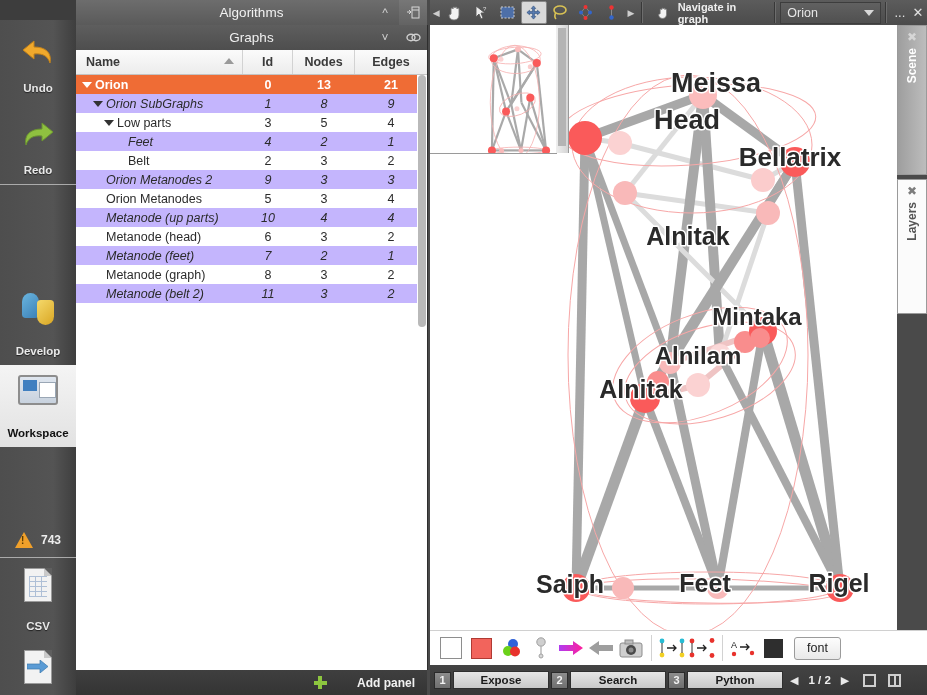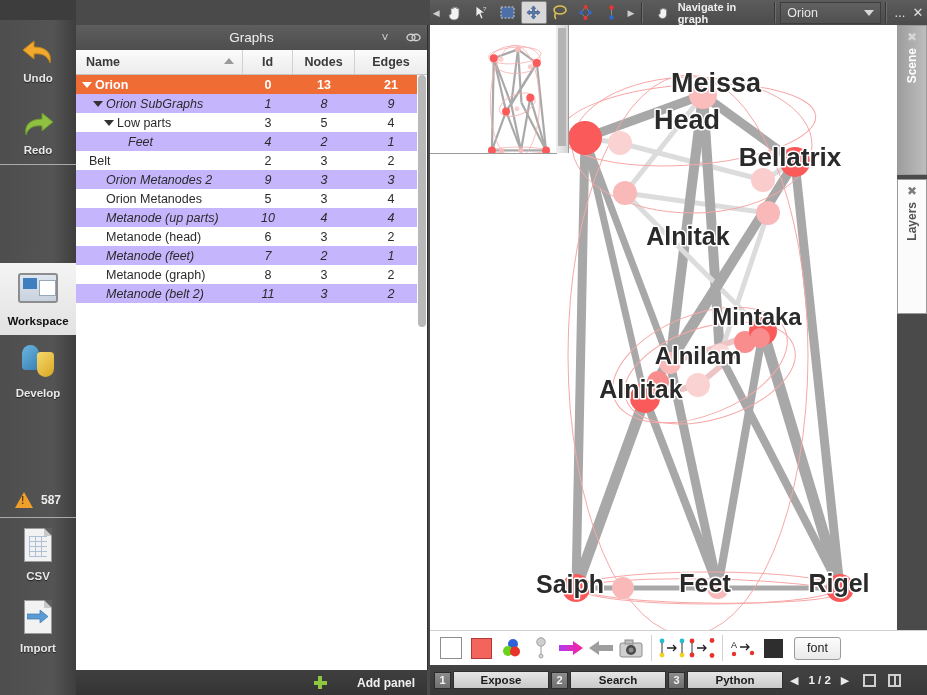--- a/index.html
+++ b/index.html
@@ -7,21 +7,21 @@
        font-family:"Liberation Sans","DejaVu Sans",sans-serif;
        -webkit-font-smoothing:antialiased;}
   #app{position:relative;width:927px;height:695px;overflow:hidden;background:#4a4a4a;}
 
   
   #rail{position:absolute;left:0;top:20px;width:76px;height:675px;
         background:linear-gradient(to right,#4e4e4e 0%,#545454 70%,#3e3e3e 100%);}
   .rail-btn{position:relative;width:76px;height:auto;text-align:center;padding:10px 0 8px;
             color:#e9e9e9;font-size:11.5px;font-weight:bold;cursor:pointer;}
   .rail-btn .glyph{display:block;height:40px;line-height:40px;font-size:30px;}
-  .rail-btn .lbl{display:block;margin-top:2px;text-shadow:0 1px 1px rgba(0,0,0,.6);}
+  .rail-btn .lbl{display:block;margin-top:12px;text-shadow:0 1px 1px rgba(0,0,0,.6);}
   .rail-btn.active{background:linear-gradient(to bottom,#f4f4f4,#e2e2e2);color:#111;}
   .rail-btn.active .lbl{text-shadow:none;}
   .rail-sep{height:1px;background:#c9c9c9;margin:0;opacity:.75;}
   .rail-spacer{height:98px;}
   #warnrow{display:flex;align-items:center;justify-content:center;gap:8px;height:34px;
            color:#ededed;font-size:12px;font-weight:bold;}
 
   
   .ico{display:inline-block;vertical-align:middle;}
   .undo-arrow,.redo-arrow{width:36px;height:30px;}
@@ -193,39 +193,39 @@
         <svg class="ico redo-arrow" viewBox="0 0 36 30">
             <path d="M22 4 L33 13 L22 22 L22 17 C12 16 8 20 6 26 C4 16 10 10 22 10 Z" fill="#8fc040" stroke="#6b9430" stroke-width="1"></path>
           </svg>
       </span>
       <span class="lbl">Redo</span>
     </div>
 
     <div class="rail-sep"></div>
     <div class="rail-spacer"></div>
 
+    <div class="rail-btn">
+      <span class="glyph">
+        <span class="pyicon"><i class="pb"></i><i class="py"></i></span>
+      </span>
+      <span class="lbl">Develop</span>
+    </div>
+
     <div class="rail-btn active">
       <span class="glyph">
         <span class="monitor"></span><span class="monitor-stand"></span>
       </span>
       <span class="lbl">Workspace</span>
     </div>
 
-    <div class="rail-btn">
-      <span class="glyph">
-        <span class="pyicon"><i class="pb"></i><i class="py"></i></span>
-      </span>
-      <span class="lbl">Develop</span>
-    </div>
-
     <div class="rail-spacer" style="height:76px"></div>
 
     <div id="warnrow">
       <span class="warn-tri"></span>
-      <span>587</span>
+      <span>743</span>
     </div>
 
     <div class="rail-sep"></div>
 
     <div class="rail-btn">
       <span class="glyph">
         <span class="doc"><span class="grid"></span></span>
       </span>
       <span class="lbl">CSV</span>
     </div>
@@ -233,20 +233,33 @@
     <div class="rail-btn">
       <span class="glyph">
         <span class="doc"><svg class="bluearrow" viewBox="0 0 22 13">
               <path d="M0 4 H13 V0 L21 6.5 L13 13 V9 H0 Z" fill="#5a9bd5" stroke="#3c78ad" stroke-width="0.7"></path>
             </svg></span>
       </span>
       <span class="lbl">Import</span>
     </div>
   </div>
 
+  <div id="algo-title">
+    <span class="tt">Algorithms</span>
+    <div class="titlebtns">
+      <div class="tbtn">^</div>
+      <div class="tbtn raised">
+        <svg width="13" height="13" viewBox="0 0 13 13">
+            <rect x="5" y="1" width="7" height="11" fill="none" stroke="#d8d8d8"></rect>
+            <line x1="5" y1="4" x2="12" y2="4" stroke="#d8d8d8"></line>
+            <path d="M0 6 H4 M2 4 L4 6 L2 8" stroke="#d8d8d8" fill="none"></path>
+          </svg>
+      </div>
+    </div>
+  </div>
 
   <div id="panel">
     <div id="graphs-hdr">
       <span>Graphs</span>
       <div class="g-btns">
         <div class="tbtn">˅</div>
         <div class="tbtn">
           <svg width="15" height="11" viewBox="0 0 15 11">
               <ellipse cx="5" cy="5.5" rx="4" ry="3.2" fill="none" stroke="#cfcfcf" stroke-width="1.4"></ellipse>
               <ellipse cx="10" cy="5.5" rx="4" ry="3.2" fill="none" stroke="#cfcfcf" stroke-width="1.4"></ellipse>
@@ -302,21 +315,21 @@
         <div class="row alt">
           <span class="nm" style="padding-left:39px">
             <span class="tri none"></span>
             <span>Feet</span>
           </span>
           <span class="idv">4</span>
           <span class="ndv">2</span>
           <span class="edv">1</span>
         </div>
         <div class="row">
-          <span class="nm" style="">
+          <span class="nm" style="padding-left:39px">
             <span class="tri none"></span>
             <span>Belt</span>
           </span>
           <span class="idv">2</span>
           <span class="ndv">3</span>
           <span class="edv">2</span>
         </div>
         <div class="row alt">
           <span class="nm" style="padding-left:17px">
             <span class="tri none"></span>

